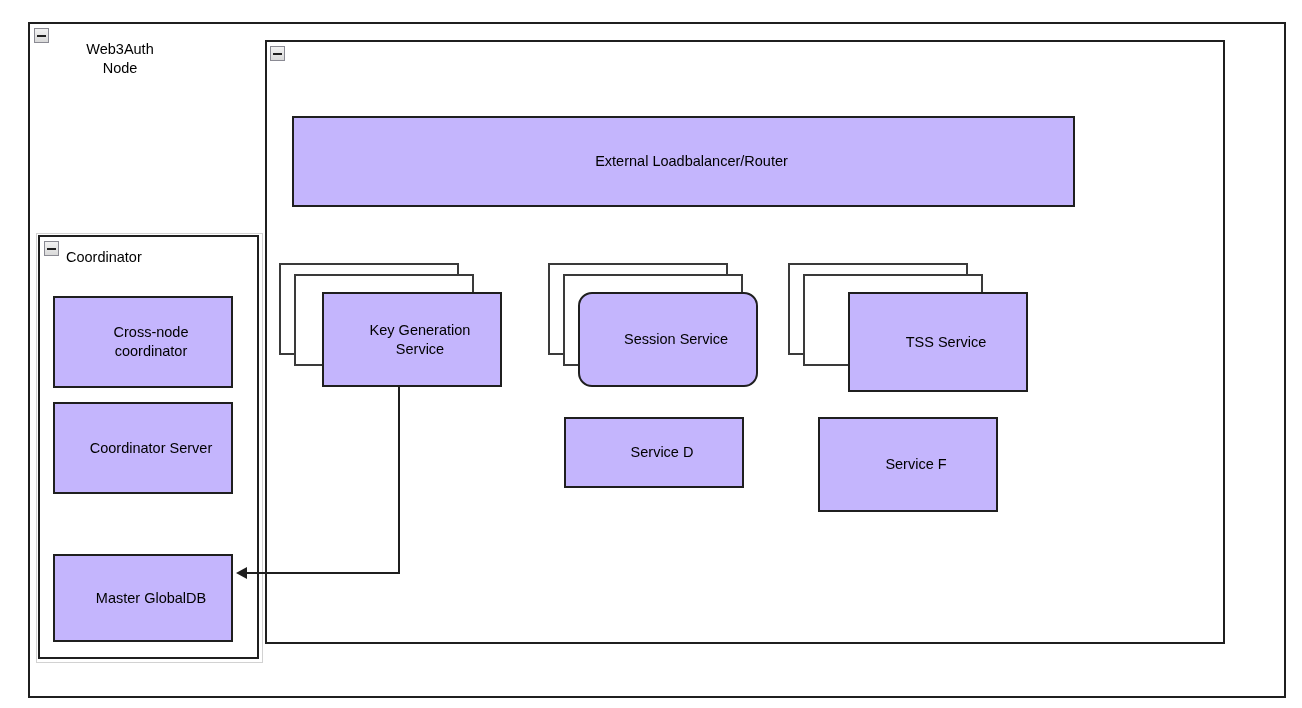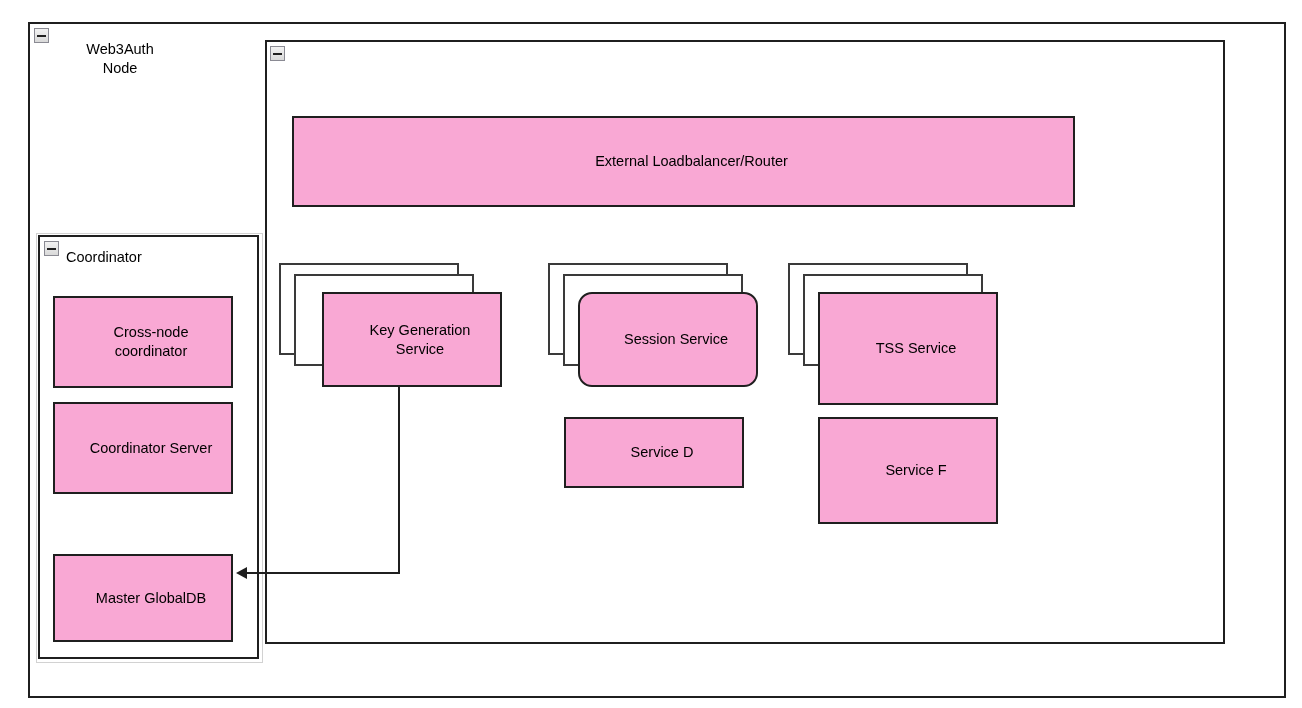--- a/index.html
+++ b/index.html
@@ -22,21 +22,21 @@
 
   
   .container-box {
     position: absolute;
     background: #ffffff;
     border: 2px solid #1f1f1f;
     box-sizing: border-box;
   }
   .node-box {
     position: absolute;
-    background: #f9a8d4;
+    background: #c4b5fd;
     border: 2px solid #1f1f1f;
     box-sizing: border-box;
     display: flex;
     align-items: center;
     justify-content: center;
     text-align: center;
     padding-left: 16px;
   }
   .card-back {
     position: absolute;
@@ -140,29 +140,29 @@
   </div>
 
   <div class="card-back" style="left:548px; top:255px; width:180px; height:92px;"></div>
   <div class="card-back" style="left:563px; top:266px; width:180px; height:92px;"></div>
   <div class="node-box" style="left:578px; top:284px; width:180px; height:95px;border-radius:14px;">
     <span class="box-label">Session Service</span>
   </div>
 
   <div class="card-back" style="left:788px; top:255px; width:180px; height:92px;"></div>
   <div class="card-back" style="left:803px; top:266px; width:180px; height:92px;"></div>
-  <div class="node-box" style="left:818px; top:284px; width:180px; height:113px;">
+  <div class="node-box" style="left:848px; top:284px; width:180px; height:100px;">
     <span class="box-label">TSS Service</span>
   </div>
 
   <div class="node-box" style="left:564px; top:409px; width:180px; height:71px;">
     <span class="box-label">Service D</span>
   </div>
 
-  <div class="node-box" style="left:818px; top:409px; width:180px; height:107px;">
+  <div class="node-box" style="left:818px; top:409px; width:180px; height:95px;">
     <span class="box-label">Service F</span>
   </div>
 
   <div class="coordinator-shell" style="left:36px; top:225px; width:227px; height:430px;"></div>
 
   <div class="container-box" style="left:38px; top:227px; width:221px; height:424px;"></div>
 
   <div class="collapse-icon" style="left:44px; top:233px;"></div>
 
   <div class="group-label" style="left:66px; top:240px;">Coordinator</div>

